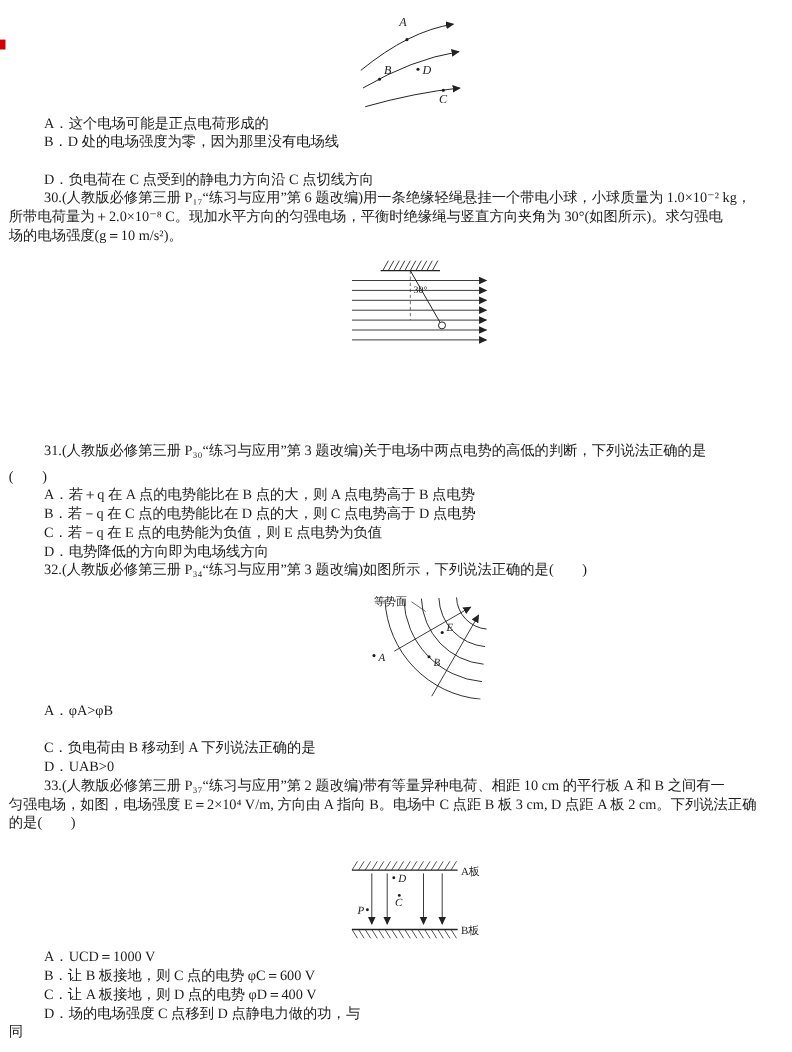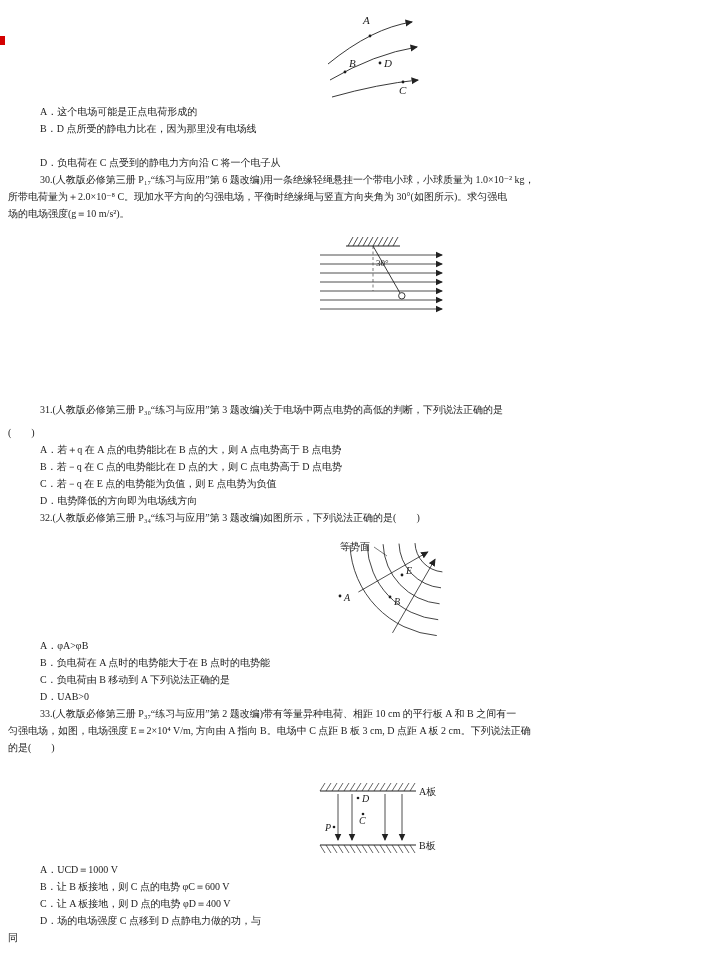--- a/index.html
+++ b/index.html
@@ -3,21 +3,21 @@
 <meta charset="utf-8">
 <style>
   html,body { margin:0; padding:0; }
   body { width:720px; height:956px; background:#ffffff; }
   .page {
     position:relative; width:720px; height:956px; background:#ffffff;
     font-family:"Liberation Serif","DejaVu Serif",serif;
     color:#1c1c1c; overflow:hidden;
   }
   .line {
-    position:absolute; font-size:10px; line-height:17px; white-space:pre;
+    position:absolute; font-size:13px; line-height:17px; white-space:pre;
   }
   .fig { position:absolute; }
   .fig text { font-family:"Liberation Serif","DejaVu Serif",serif; fill:#1c1c1c; }
   .fig text.var { font-style:italic; }
   .red-mark { position:absolute; left:0; top:36px; width:5px; height:9px; background:#d40000; }
 </style>
 </head>
 <body>
 
 <div class="page">
@@ -41,22 +41,22 @@
       <circle cx="88" cy="72" r="1.4"></circle>
       <circle cx="65" cy="53" r="1.4"></circle>
     </g>
     <text class="var" x="48" y="14" font-size="11">A</text>
     <text class="var" x="34" y="57" font-size="11">B</text>
     <text class="var" x="84" y="84" font-size="11">C</text>
     <text class="var" x="69" y="57" font-size="11">D</text>
   </svg>
 
   <div class="line" style="left:40px;top:103px">A．这个电场可能是正点电荷形成的</div>
-  <div class="line" style="left:40px;top:120px">B．D 点所受的静电力比在，因为那里没有电场线</div>
-  <div class="line" style="left:40px;top:154px">D．负电荷在 C 点受到的静电力方向沿 C 将一个电子从</div>
+  <div class="line" style="left:40px;top:120px">B．D 处的电场强度为零，因为那里没有电场线</div>
+  <div class="line" style="left:40px;top:154px">D．负电荷在 C 点受到的静电力方向沿 C 点切线方向</div>
 
   <div class="line" style="left:40px;top:171px">30.(人教版必修第三册 P₁₇“练习与应用”第 6 题改编)用一条绝缘轻绳悬挂一个带电小球，小球质量为 1.0×10⁻² kg，</div>
   <div class="line" style="left:8px;top:188px">所带电荷量为＋2.0×10⁻⁸ C。现加水平方向的匀强电场，平衡时绝缘绳与竖直方向夹角为 30°(如图所示)。求匀强电</div>
   <div class="line" style="left:8px;top:205px">场的电场强度(g＝10 m/s²)。</div>
 
   <svg class="fig" style="left:316px;top:233px" width="136" height="88">
     <defs>
       <marker id="ar2" viewBox="0 0 8 8" refX="6.5" refY="4" markerWidth="8" markerHeight="8" orient="auto" markerUnits="userSpaceOnUse">
         <path d="M0,0.5 L7.5,4 L0,7.5 Z" fill="#222"></path>
       </marker>
@@ -110,21 +110,20 @@
       <circle cx="10" cy="66" r="1.4"></circle>
       <circle cx="60" cy="67" r="1.4"></circle>
       <circle cx="72" cy="45" r="1.4"></circle>
     </g>
     <text class="var" x="14" y="71" font-size="10">A</text>
     <text class="var" x="64" y="75" font-size="10">B</text>
     <text class="var" x="76" y="44" font-size="10">E</text>
   </svg>
 
   <div class="line" style="left:40px;top:637px">A．φA&gt;φB</div>
-  <div class="line" style="left:40px;top:654px">B．负电荷在 A 点时的电势能大于在 B 点时的电势能</div>
   <div class="line" style="left:40px;top:671px">C．负电荷由 B 移动到 A 下列说法正确的是</div>
   <div class="line" style="left:40px;top:688px">D．UAB&gt;0</div>
 
   <div class="line" style="left:40px;top:705px">33.(人教版必修第三册 P₃₇“练习与应用”第 2 题改编)带有等量异种电荷、相距 10 cm 的平行板 A 和 B 之间有一</div>
   <div class="line" style="left:8px;top:722px">匀强电场，如图，电场强度 E＝2×10⁴ V/m, 方向由 A 指向 B。电场中 C 点距 B 板 3 cm, D 点距 A 板 2 cm。下列说法正确</div>
   <div class="line" style="left:8px;top:739px">的是(　　)</div>
 
   <svg class="fig" style="left:316px;top:780px" width="140" height="80">
     <defs>
       <marker id="ar4" viewBox="0 0 8 8" refX="6.5" refY="4" markerWidth="8" markerHeight="8" orient="auto" markerUnits="userSpaceOnUse">

